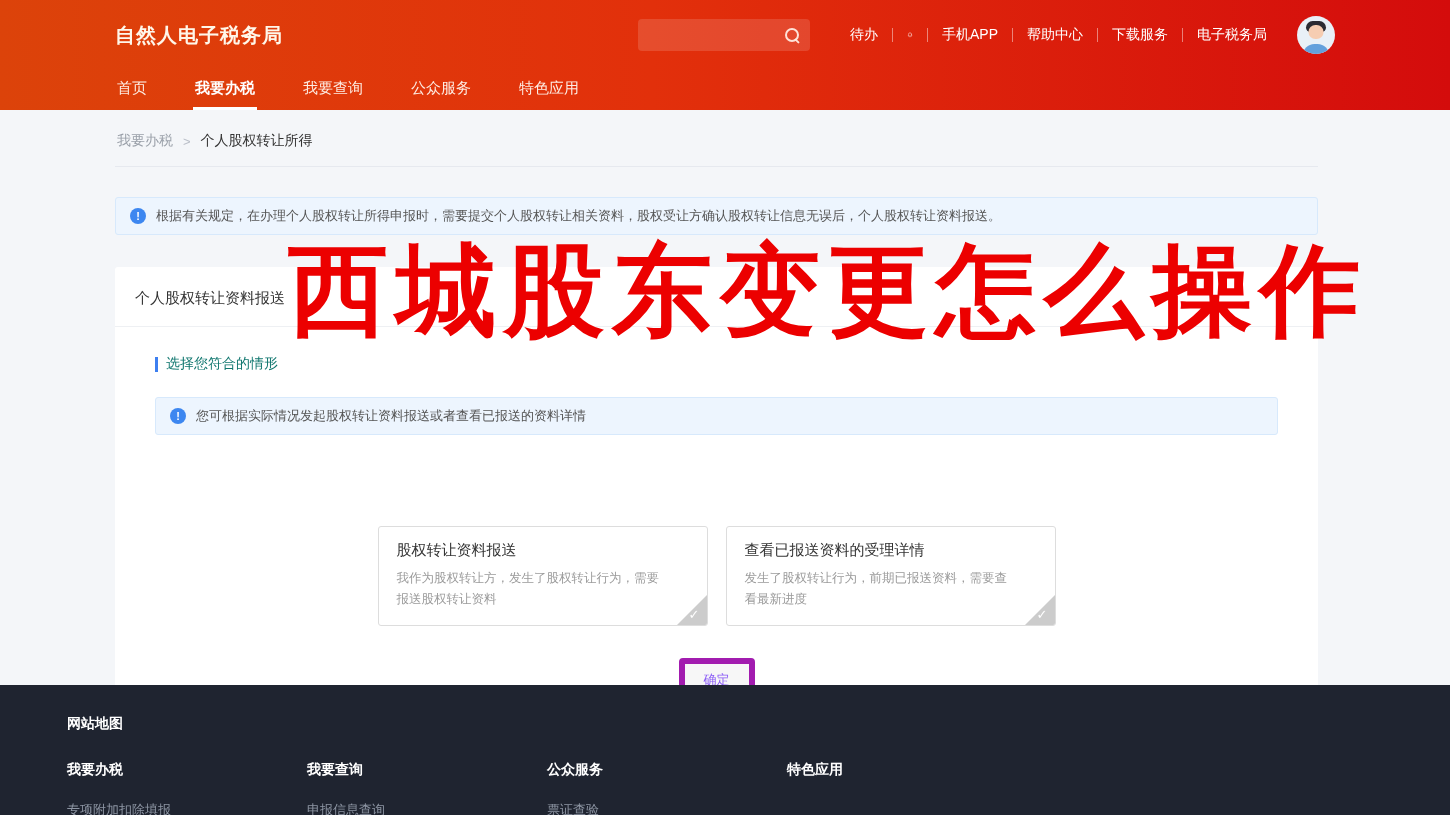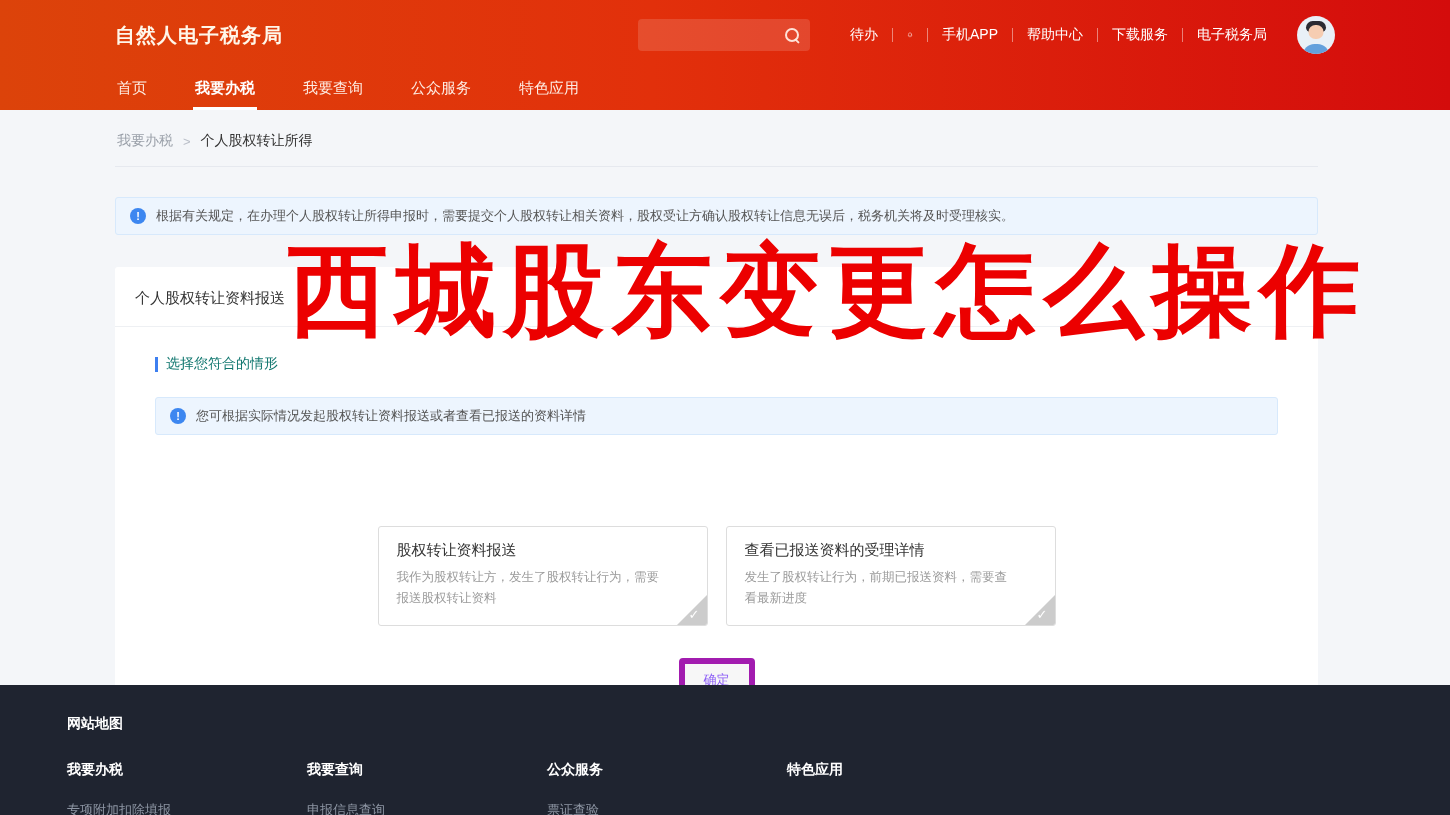--- a/index.html
+++ b/index.html
@@ -74,21 +74,21 @@
   .hint {
     margin-top:24px; background:#edf5fe; border:1px solid #d7e9fc; border-radius:3px;
     display:flex; align-items:center; padding:9px 14px; font-size:13px; color:#555;
   }
   .options { margin-top:44px; display:flex; justify-content:center; gap:18px; }
   .opt {
     width:330px; min-height:92px; border:1px solid #ddd; border-radius:3px; background:#fff;
     padding:14px 18px; position:relative; overflow:hidden; cursor:pointer;margin-top:47px;
   }
   .opt-title { font-size:15px; color:#333; margin-bottom:8px; }
-  .opt-desc { font-size:12.5px; color:#9b9b9b; line-height:1.7; padding-right:26px;font-family:Liberation Mono, monospace; }
+  .opt-desc { font-size:12.5px; color:#9b9b9b; line-height:1.7; padding-right:26px; }
   .corner {
     position:absolute; right:0; bottom:0; width:0; height:0;
     border-left:30px solid transparent; border-bottom:30px solid #ccc;
   }
   .corner .tick {
     position:absolute; left:-18px; top:12px; color:#fff; font-size:13px; font-weight:bold;
   }
   .confirm-row { margin-top:32px; display:flex; justify-content:center; }
   .confirm-btn {
     background:#f7f7f7; border:6px solid #a21caf; border-radius:4px; color:#8b5cf6;
@@ -155,21 +155,21 @@
   <div class="crumb-strip">
     <div class="crumb">
       <span class="parent">我要办税</span>
       <span class="sep">&gt;</span>
       <span class="current">个人股权转让所得</span>
     </div>
   </div>
 
   <div class="banner">
     <span class="info-dot">!</span>
-    <span>根据有关规定，在办理个人股权转让所得申报时，需要提交个人股权转让相关资料，股权受让方确认股权转让信息无误后，税务机关将及时受理核实。</span>
+    <span>根据有关规定，在办理个人股权转让所得申报时，需要提交个人股权转让相关资料，股权受让方确认股权转让信息无误后，个人股权转让资料报送。</span>
   </div>
 
   <div class="card">
     <div class="card-title">个人股权转让资料报送</div>
     <div class="card-divider"></div>
     <div class="card-body">
       <div class="section-label">
         <span class="bar"></span>
         <span>选择您符合的情形</span>
       </div>

